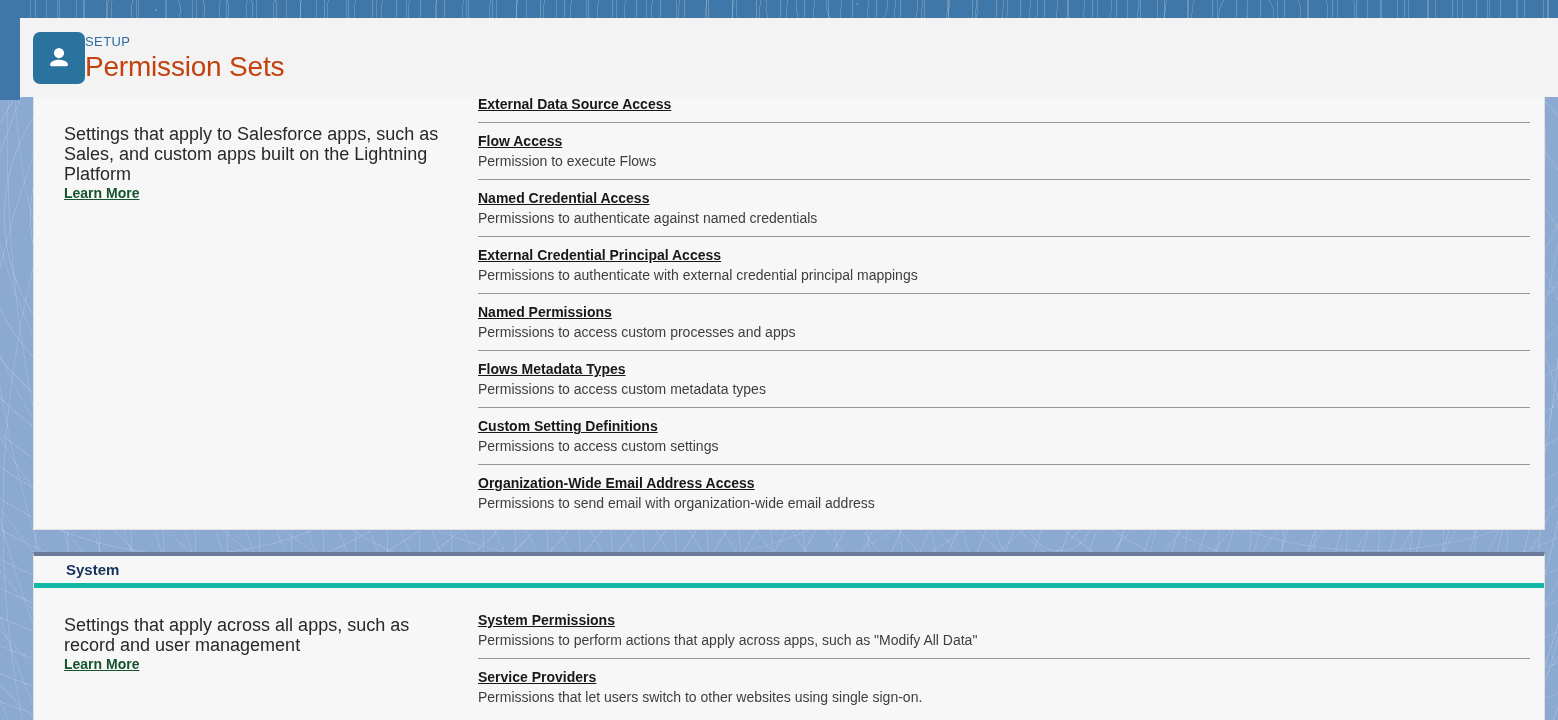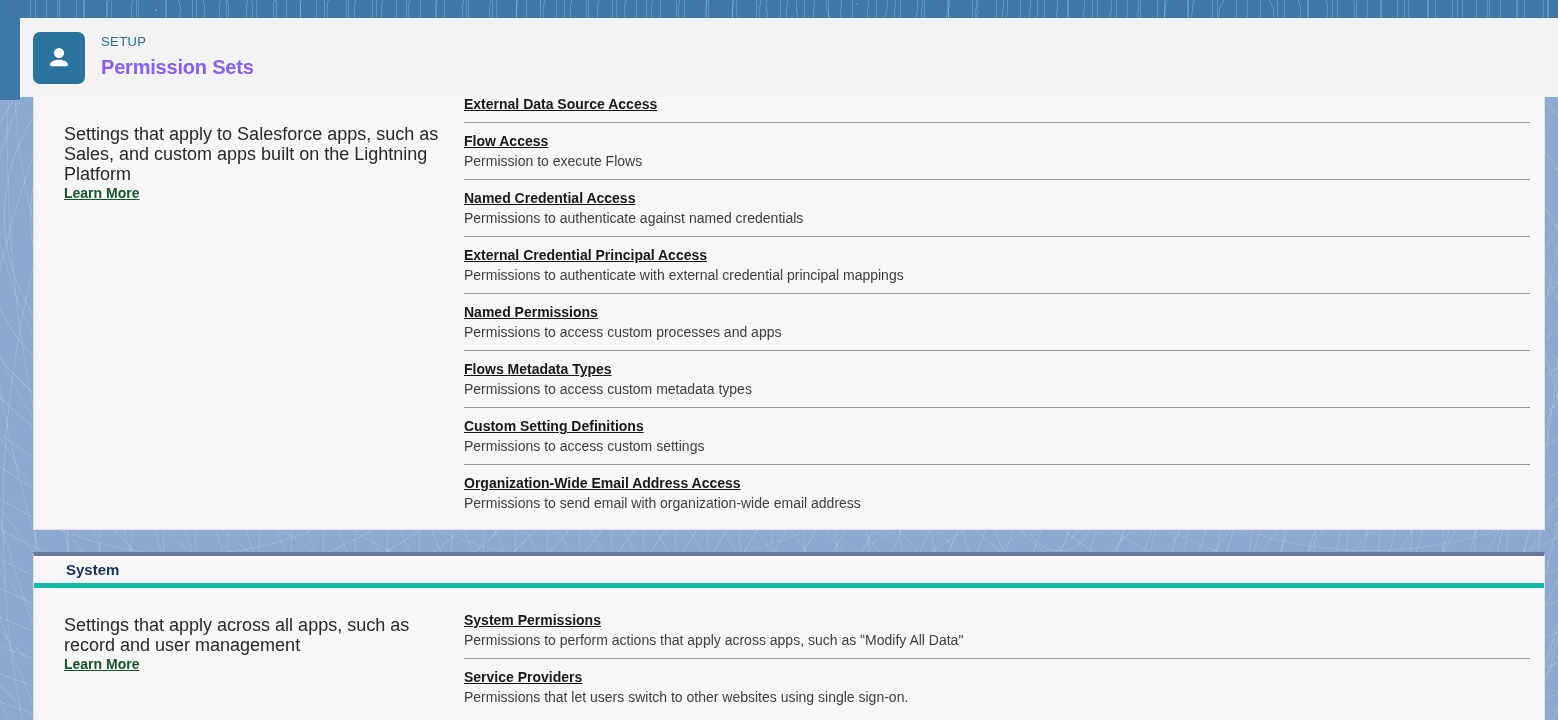--- a/index.html
+++ b/index.html
@@ -70,36 +70,35 @@
     border-radius: 7px;
     background: #2a739e;
     flex: 0 0 auto;
     display: flex;
     align-items: center;
     justify-content: center;
   }
   .setup-icon svg { display: block; }
 
   .setup-titles {
-    margin-left: 16px;
     display: flex;
     flex-direction: column;
     justify-content: center;
   }
   .setup-eyebrow {
     font-size: 13px;
     color: #2b6ca3;
     letter-spacing: 0.4px;
     line-height: 16px;
     margin-bottom: 3px;
   }
   .setup-title {
-    font-size: 20px;
-    font-weight: bold;
-    color: #8b5cf6;
+    font-size: 28px;
+    font-weight: normal;
+    color: #c2410c;
     line-height: 28px;
     letter-spacing: -0.2px;
   }
 
   
   .content {
     position: absolute;
     left: 33px;
     top: 97px;
     width: 1512px;
@@ -159,20 +158,21 @@
     font-size: 14px;
     font-weight: bold;
     color: #14532d;
     text-decoration: underline;
     cursor: pointer;
   }
 
   .col-right {
     flex: 1 1 auto;
     padding-right: 14px;
+    margin-left: 14px;
   }
 
   .perm-item {
     border-bottom: 1px solid #979797;
     padding: 9px 0 9px 0;
   }
   .perm-item:last-child { border-bottom: none; }
 
   .perm-link {
     display: inline-block;

